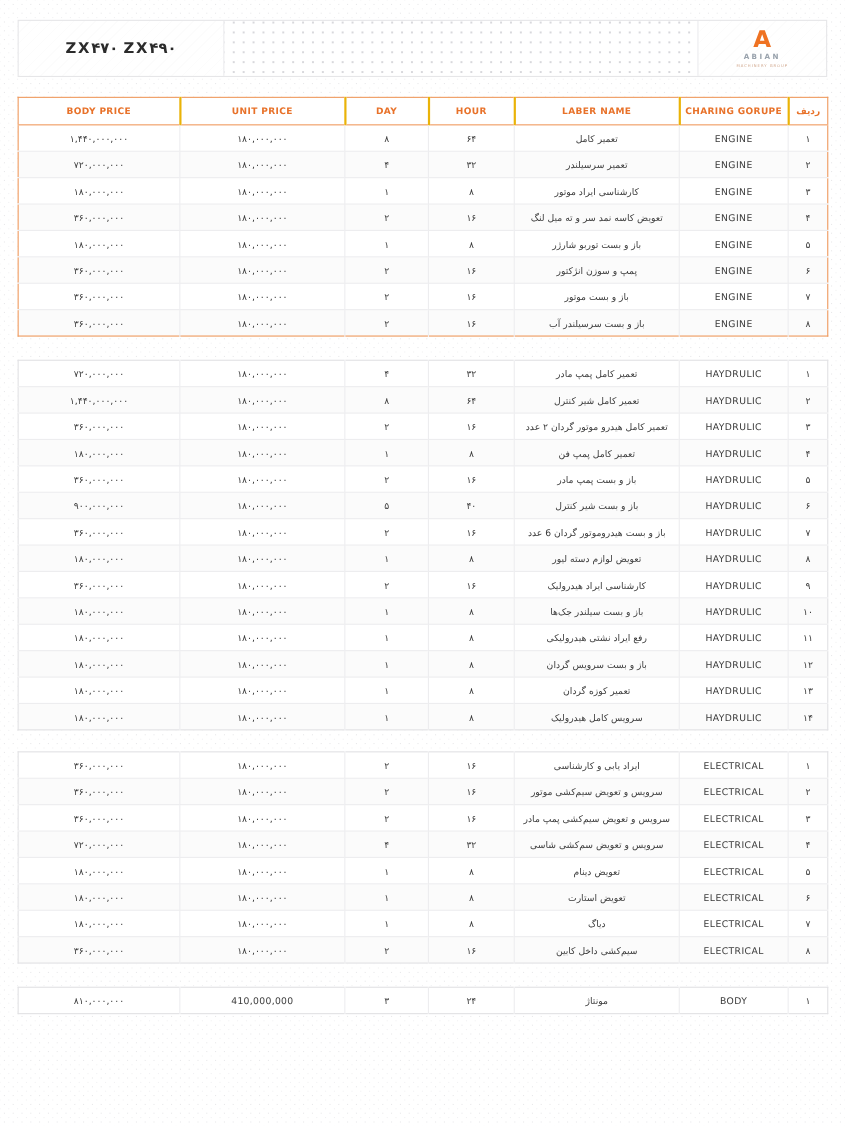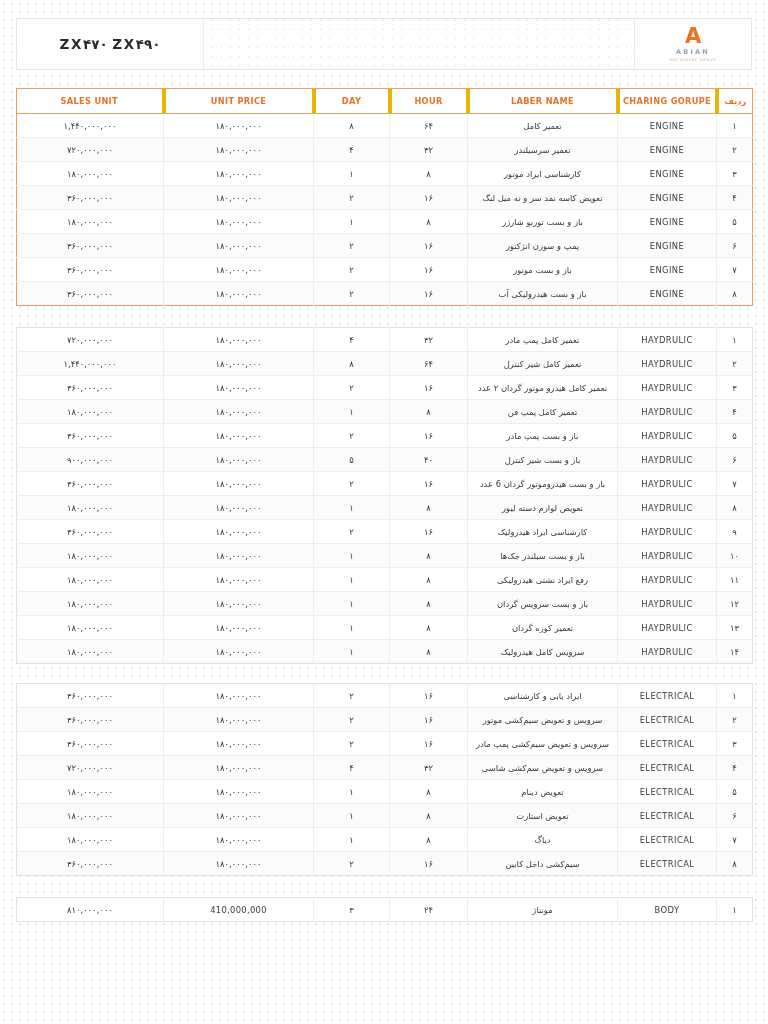--- a/index.html
+++ b/index.html
@@ -112,21 +112,21 @@
   .tbl.no-head   { border: 1px solid #e2e2e4; }
 
   .tbl th, .tbl td {
     box-sizing: border-box;
     text-align: center;
     vertical-align: middle;
     white-space: nowrap;
   }
   .tbl th {
     height: 25px;
-    border-left: 4px solid #eab308;
+    border-left: 2px solid #eab308;
     color: #e8722a;
     font-size: 8.2px;
     font-weight: 700;
     letter-spacing: 0.35px;
     background: #ffffff;
   }
   .tbl th:last-child { border-left: none; }
   .tbl thead tr { border-bottom: 1px solid #ef9a5e; }
 
   .tbl td {
@@ -192,21 +192,21 @@
         <col class="c-sales">
     </colgroup>
     <thead>
       <tr>
         <th>ردیف</th>
         <th>CHARING GORUPE</th>
         <th>LABER NAME</th>
         <th>HOUR</th>
         <th>DAY</th>
         <th>UNIT PRICE</th>
-        <th>SALES UNIT</th>
+        <th>BODY PRICE</th>
       </tr>
     </thead>
     <tbody>
         <tr>
           <td class="cell-idx">۱</td>
           <td class="cell-group">ENGINE</td>
           <td class="cell-labor">تعمیر کامل</td>
           <td class="cell-num">۶۴</td>
           <td class="cell-num">۸</td>
           <td class="cell-price">۱۸۰,۰۰۰,۰۰۰</td>
@@ -262,21 +262,21 @@
           <td class="cell-group">ENGINE</td>
           <td class="cell-labor">باز و بست موتور</td>
           <td class="cell-num">۱۶</td>
           <td class="cell-num">۲</td>
           <td class="cell-price">۱۸۰,۰۰۰,۰۰۰</td>
           <td class="cell-price">۳۶۰,۰۰۰,۰۰۰</td>
         </tr>
         <tr>
           <td class="cell-idx">۸</td>
           <td class="cell-group">ENGINE</td>
-          <td class="cell-labor">باز و بست هیدرولیکی آب</td>
+          <td class="cell-labor">باز و بست سرسیلندر آب</td>
           <td class="cell-num">۱۶</td>
           <td class="cell-num">۲</td>
           <td class="cell-price">۱۸۰,۰۰۰,۰۰۰</td>
           <td class="cell-price">۳۶۰,۰۰۰,۰۰۰</td>
         </tr>
       </tbody>
   </table>
 
   <table class="tbl no-head" id="tbl-hydraulic">
     <colgroup>

